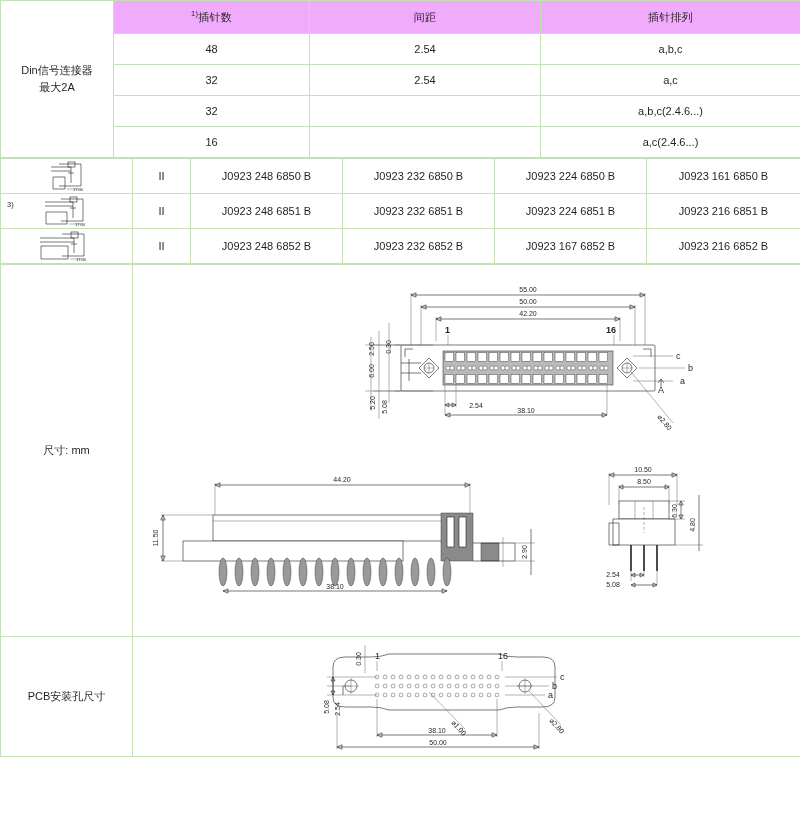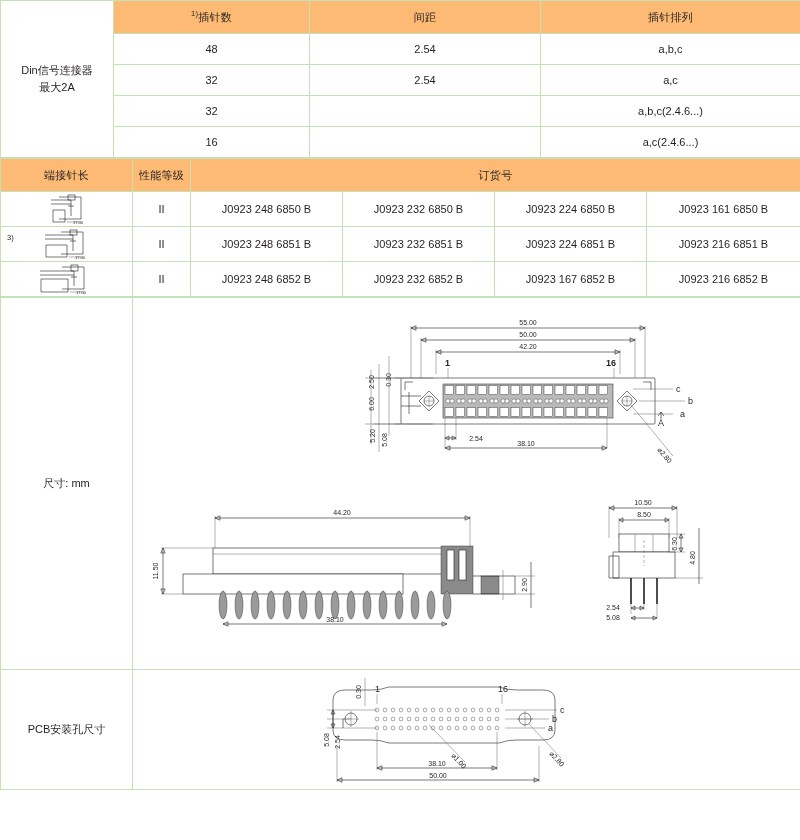--- a/index.html
+++ b/index.html
@@ -22,21 +22,21 @@
   table.grid td, table.grid th {
     border: 1px solid #c5e0b4;
     font-weight: normal;
     padding: 0;
     vertical-align: middle;
     text-align: center;
     font-size: 11px;
     color: #231f20;
   }
   .hdr {
-    background: #fdba74;
+    background: #f0abfc;
     font-weight: bold;
     font-size: 11.5px;
     height: 33px;
     letter-spacing: .3px;
   }
   .sup {
     font-size: 7.5px;
     vertical-align: super;
     font-weight: normal;
   }
@@ -135,25 +135,20 @@
   <table class="grid">
     <colgroup>
       <col style="width:132px">
         <col style="width:58px">
       <col style="width:152px">
         <col style="width:152px">
         <col style="width:152px">
         <col style="width:154px">
     </colgroup>
     <tbody>
-      <tr>
-        <th class="hdr">端接针长</th>
-        <th class="hdr">性能等级</th>
-        <th class="hdr" colspan="4">订货号</th>
-      </tr>
 
       <tr>
         <td class="rowcell">
           <svg class="pinicon" width="60" height="34" viewBox="0 0 60 34" aria-hidden="true">
             <path class="ln" d="M22 5 H44 V27 H22"></path>
             <path class="ln" d="M14 8 H34"></path>
             <path class="ln" d="M14 12 H34"></path>
             <rect class="ln" x="31" y="3" width="7" height="5"></rect>
             <path class="ln" d="M34 8 V24"></path>
             <path class="ln" d="M31 14 H37"></path>

